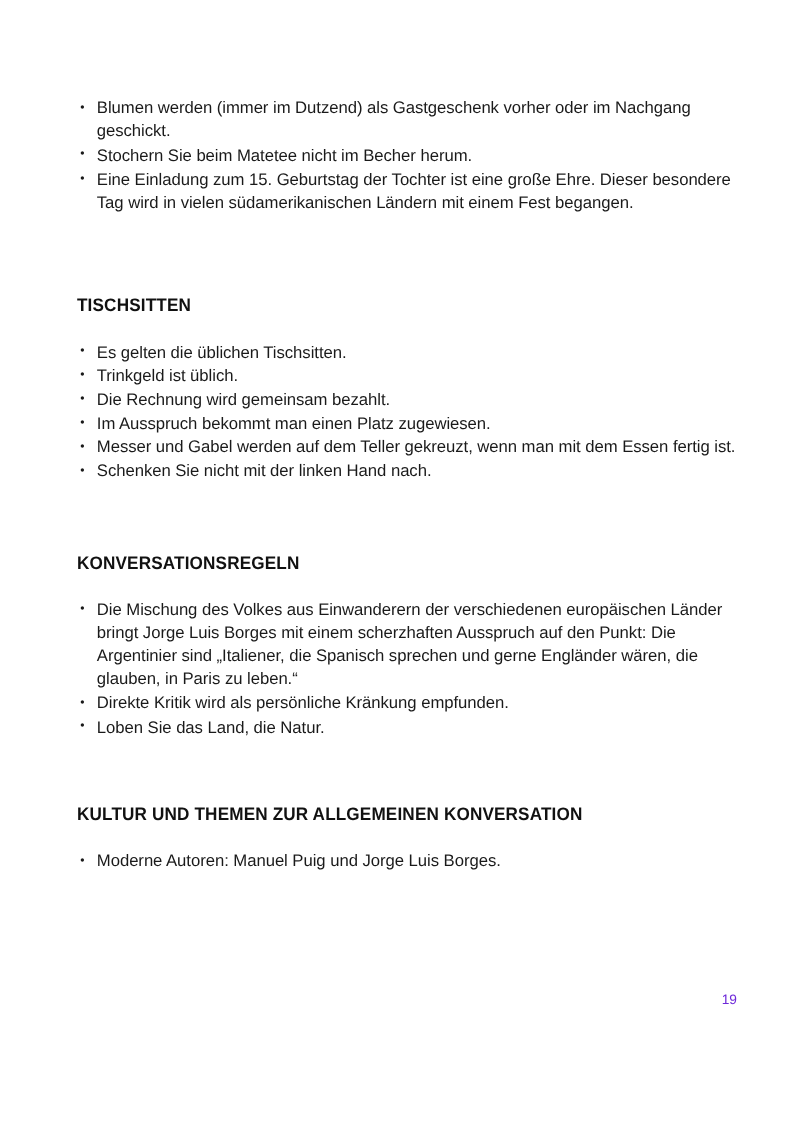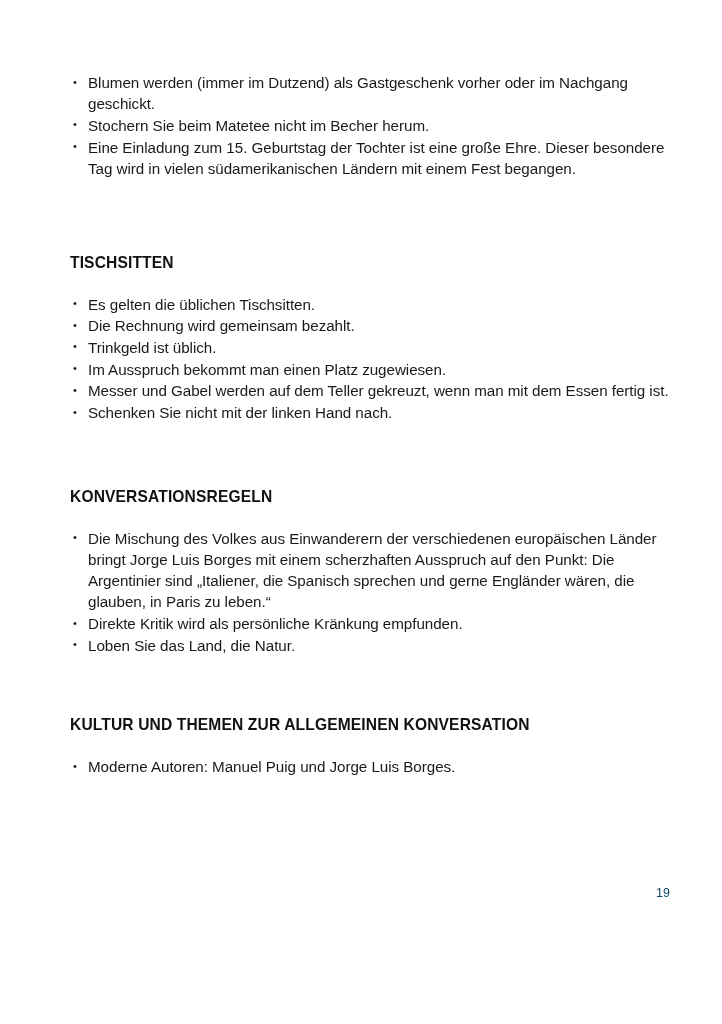--- a/index.html
+++ b/index.html
@@ -11,21 +11,21 @@
     width: 722px;
     height: 1024px;
     position: relative;
     font-family: "Liberation Sans", sans-serif;
     color: #1a1a1a;
     overflow: hidden;
   }
   .page {
     position: absolute;
     left: 0;
-    top: 0;
+    top: 16px;
     width: 722px;
     height: 945px;
     background: #ffffff;
   }
   .content {
     position: absolute;
     left: 70px;
     top: 72px;
     width: 600px;
   }
@@ -79,21 +79,21 @@
   .gap-before-heading-3 { height: 58px; }
   .gap-after-heading-3  { height: 22px; }
 
   
   .page-number {
     position: absolute;
     right: 52px;
     bottom: 45px;
     font-size: 12.5px;
     line-height: 14px;
-    color: #0c4a6e;
+    color: #6d28d9;
     font-family: "Liberation Sans", sans-serif;
   }
 </style>
 </head>
 <body>
 
 <div class="page">
 
   <div class="content">
 
@@ -102,22 +102,22 @@
       <li>Stochern Sie beim Matetee nicht im Becher herum.</li>
       <li>Eine Einladung zum 15. Geburtstag der Tochter ist eine große Ehre. Dieser besondere Tag wird in vielen südamerikanischen Ländern mit einem Fest begangen.</li>
     </ul>
 
     <div class="gap-before-heading-1"></div>
 
     <h2 class="section-heading">TISCHSITTEN</h2>
     <div class="gap-after-heading-1"></div>
     <ul class="bullets">
       <li>Es gelten die üblichen Tischsitten.</li>
+      <li>Trinkgeld ist üblich.</li>
       <li>Die Rechnung wird gemeinsam bezahlt.</li>
-      <li>Trinkgeld ist üblich.</li>
       <li>Im Ausspruch bekommt man einen Platz zugewiesen.</li>
       <li>Messer und Gabel werden auf dem Teller gekreuzt, wenn man mit dem Essen fertig ist.</li>
       <li>Schenken Sie nicht mit der linken Hand nach.</li>
     </ul>
 
     <div class="gap-before-heading-2"></div>
 
     <h2 class="section-heading">KONVERSATIONSREGELN</h2>
     <div class="gap-after-heading-2"></div>
     <ul class="bullets">

